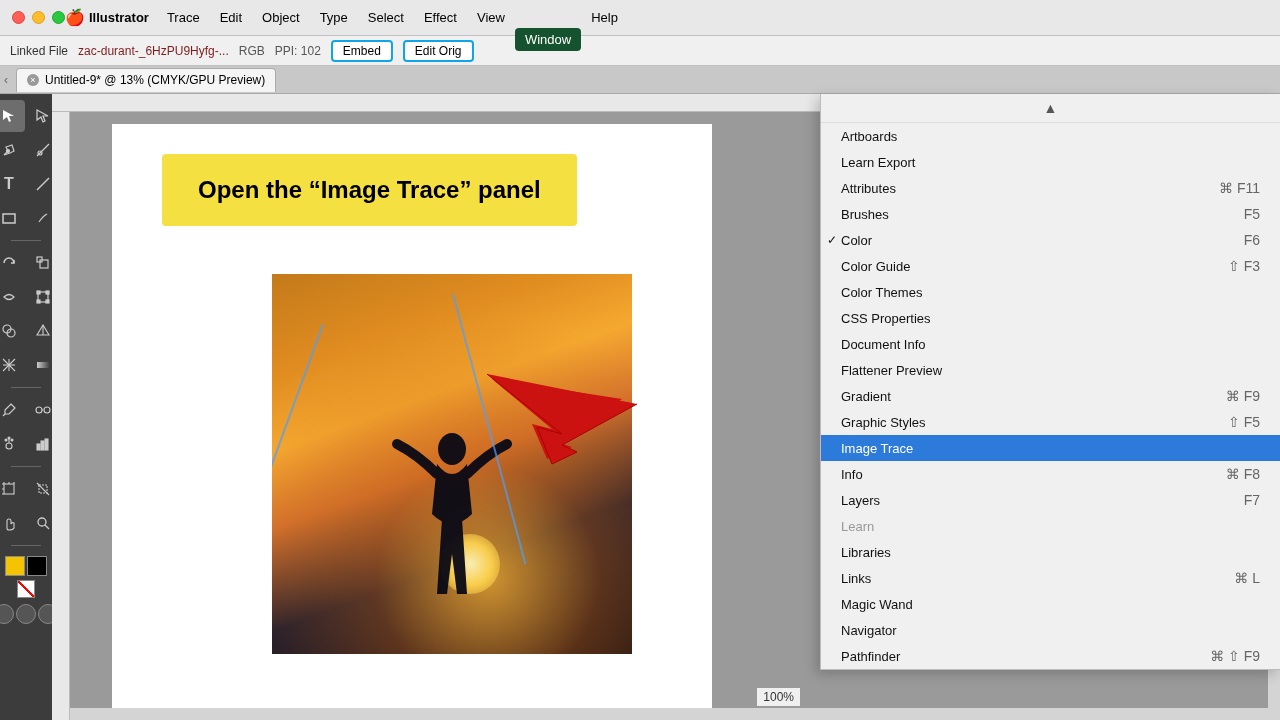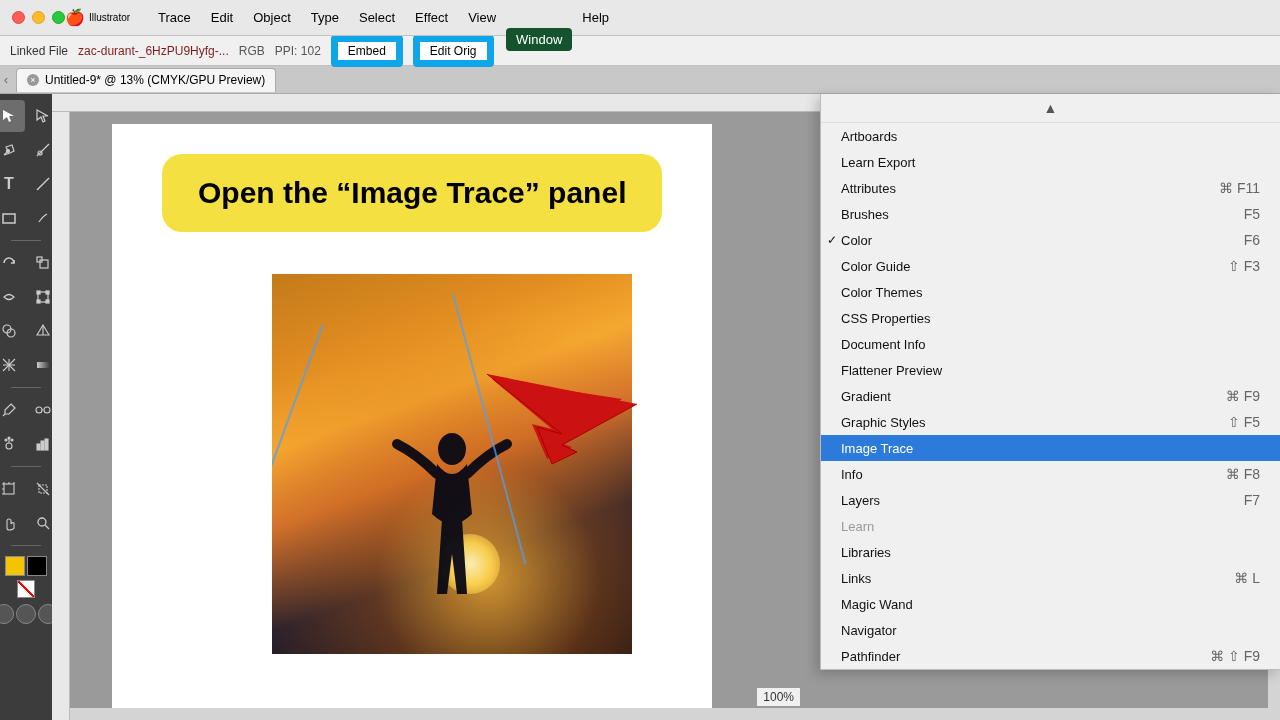--- a/index.html
+++ b/index.html
@@ -48,43 +48,43 @@
     }
     .menu-item {
       padding: 4px 10px;
       font-size: 13px;
       color: #000;
       cursor: pointer;
       border-radius: 4px;
     }
     .menu-item.active { background: #14532d; color: white; margin-top: 44px; }
     .app-name {
-      font-size: 10px;
-      font-weight: 400;
-      margin-right: 18px;
+      font-size: 13px;
+      font-weight: 700;
+      margin-right: 8px;
     }
 
     
     .toolbar {
       display: flex;
       align-items: center;
       background: #f0f0f0;
       height: 30px;
       padding: 0 10px;
       gap: 10px;
       border-bottom: 1px solid #c0c0c0;
       font-size: 12px;
       color: #333;
     }
     .toolbar-label { font-weight: 500; }
     .toolbar-filename { color: #7f1d1d; }
     .toolbar-info { color: #555; }
     .toolbar-btn {
       background: #fff;
-      border: 7px solid #0ea5e9;
+      border: 2px solid #0ea5e9;
       border-radius: 4px;
       padding: 2px 10px;
       font-size: 12px;
       cursor: pointer;
     }
 
     
     .tab-bar {
       display: flex;
       align-items: center;
@@ -216,23 +216,23 @@
       top: 20px;
       left: 30px;
       right: 0;
       bottom: 0;
     }
     .instruction-bubble {
       position: absolute;
       top: 40px;
       left: 80px;
       background: #f5e042;
-      border-radius: 20px;
+      border-radius: 4px;
       padding: 22px 36px;
-      font-size: 30px;
+      font-size: 24px;
       font-weight: 800;
       color: #000;
       z-index: 2;
       white-space: nowrap;
     }
     .photo-container {
       position: absolute;
       top: 160px;
       left: 190px;
       width: 360px;

